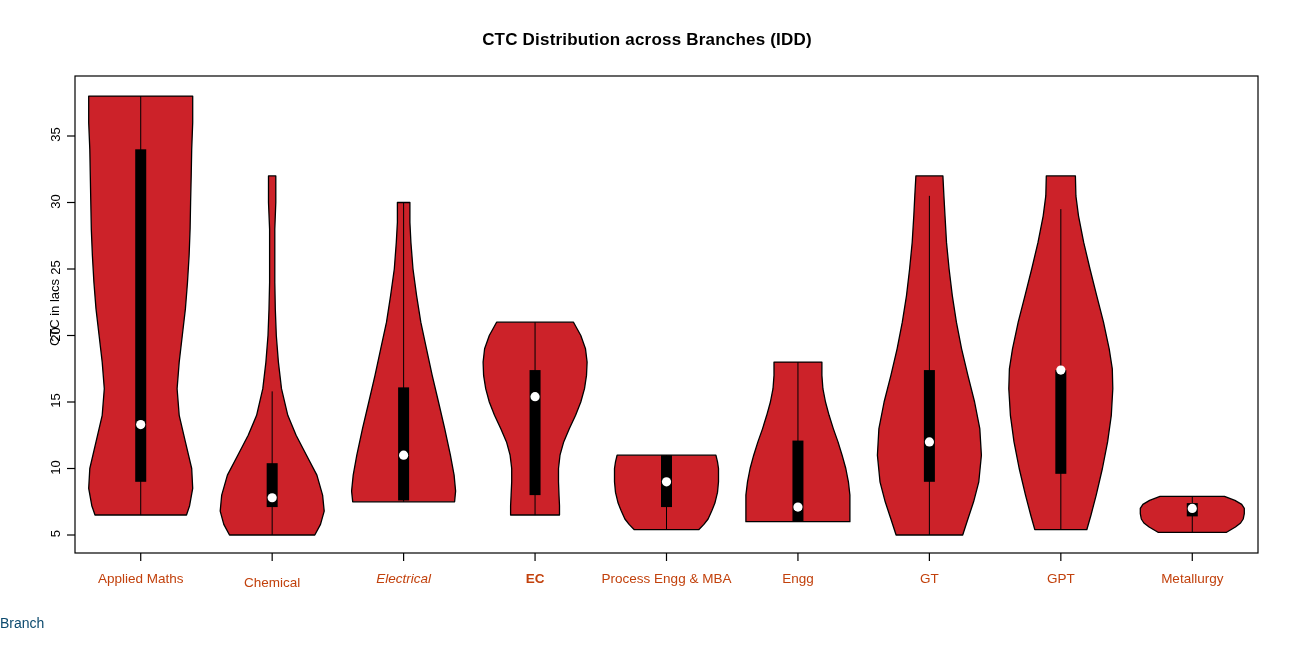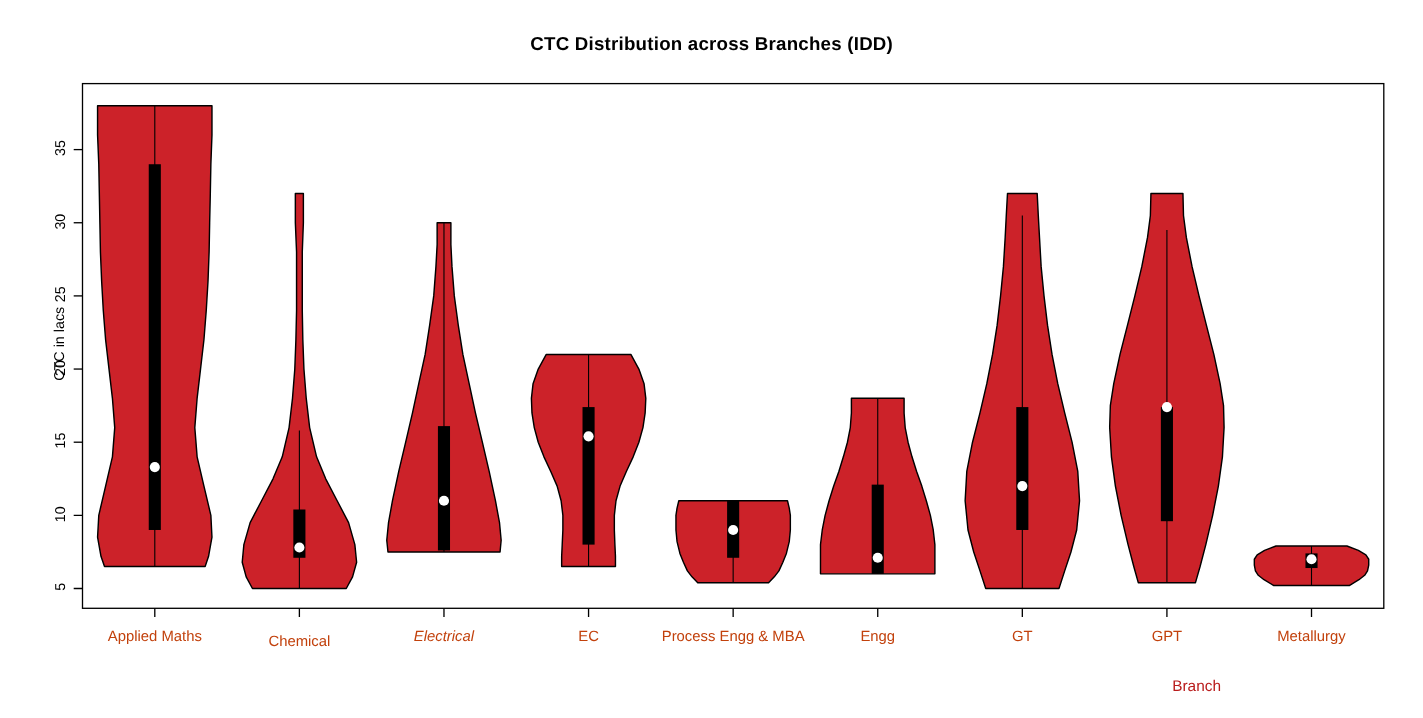--- a/index.html
+++ b/index.html
@@ -14,21 +14,21 @@
     text-align:center;font-size:17px;font-weight:bold;color:#000;
     letter-spacing:.2px;
   }
   #ylabel{
     position:absolute;left:-6px;top:305px;width:120px;
     transform:rotate(-90deg);transform-origin:center center;
     text-align:center;font-size:13px;color:#000;
   }
   #xlabel{
     position:absolute;left:0;top:615px;width:1110px;
-    text-align:right;font-size:14px;color:#b91c1c;
+    text-align:left;font-size:14px;color:#0c4a6e;
   }
   #canvas{position:absolute;left:0;top:0;}
   .tick-label{
     position:absolute;font-size:13px;color:#000;
     transform:rotate(-90deg);transform-origin:center center;
     text-align:center;width:30px;
   }
   .cat-label{
     position:absolute;font-size:13.5px;color:#c2410c;text-align:center;
     white-space:nowrap;
@@ -105,21 +105,21 @@
       <div class="tick-label" style="left: 40px; top: 393px;">15</div>
       <div class="tick-label" style="left: 40px; top: 326.5px;">20</div>
       <div class="tick-label" style="left: 40px; top: 260px;">25</div>
       <div class="tick-label" style="left: 40px; top: 193.5px;">30</div>
       <div class="tick-label" style="left: 40px; top: 127px;">35</div>
     </div>
   <div id="xtick-layer">
       <div class="cat-label" style="left: 0px; top: 571px; width: 260px; margin-left: 10.7222px;">Applied Maths</div>
       <div class="cat-label" style="left: 0px; top: 575px; width: 260px; margin-left: 142.167px;">Chemical</div>
       <div class="cat-label" style="left: 0px; top: 571px; width: 260px; margin-left: 273.611px; font-style: italic;">Electrical</div>
-      <div class="cat-label" style="left: 0px; top: 571px; width: 260px; margin-left: 405.056px;">EC</div>
+      <div class="cat-label" style="left: 0px; top: 571px; width: 260px; margin-left: 405.056px; font-weight: bold;">EC</div>
       <div class="cat-label" style="left: 0px; top: 571px; width: 260px; margin-left: 536.5px;">Process Engg &amp; MBA</div>
       <div class="cat-label" style="left: 0px; top: 571px; width: 260px; margin-left: 667.944px;">Engg</div>
       <div class="cat-label" style="left: 0px; top: 571px; width: 260px; margin-left: 799.389px;">GT</div>
       <div class="cat-label" style="left: 0px; top: 571px; width: 260px; margin-left: 930.833px;">GPT</div>
       <div class="cat-label" style="left: 0px; top: 571px; width: 260px; margin-left: 1062.28px;">Metallurgy</div>
     </div>
 
 </div>
 
 </body></html>

